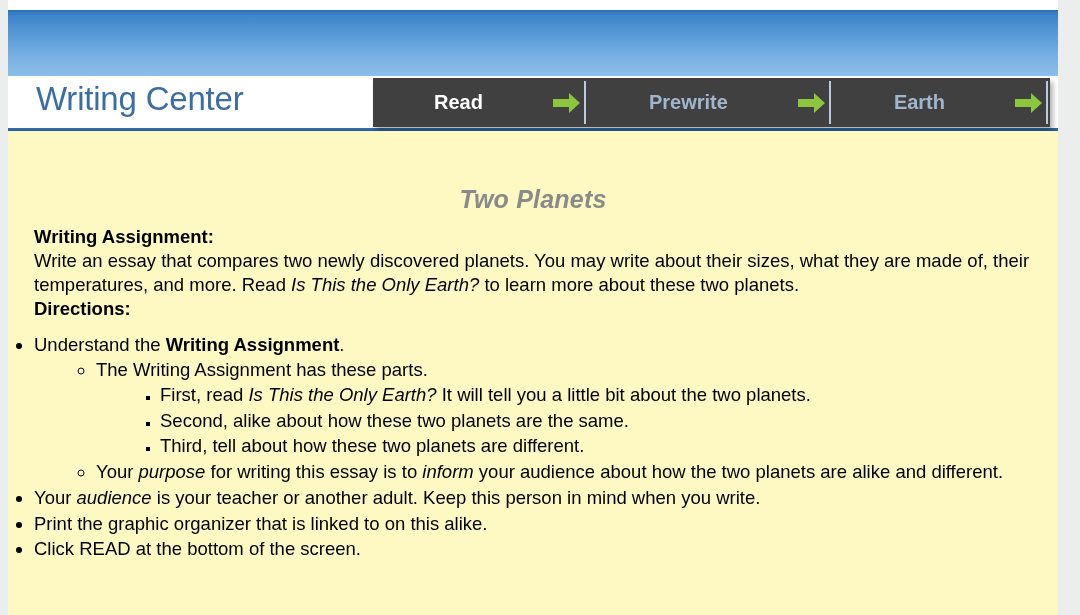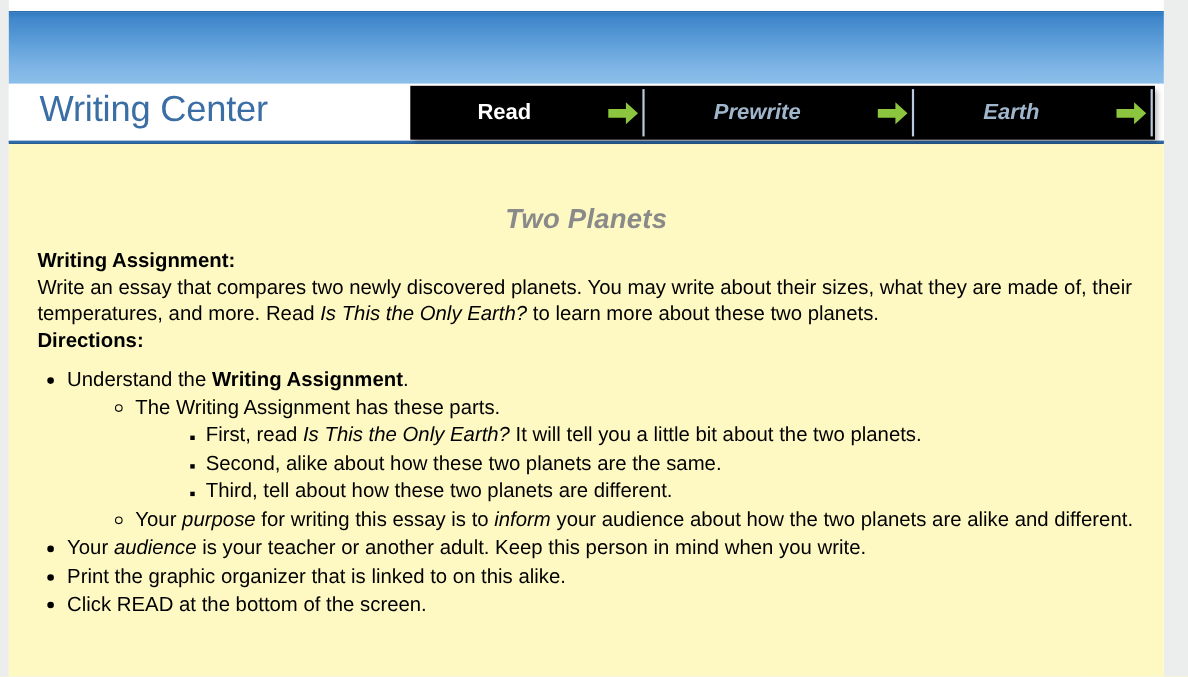--- a/index.html
+++ b/index.html
@@ -79,21 +79,21 @@
     background: #2f6ba8;
   }
 
   
   .tabbar {
     position: absolute;
     left: 373px;
     top: 78px;
     width: 677px;
     height: 49px;
-    background: #000000;
+    background: #404040;
     display: flex;
     align-items: stretch;
     box-shadow: 3px 4px 5px rgba(0,0,0,0.30);
     box-sizing: border-box;
   }
 
   .tab {
     display: flex;
     align-items: center;
     justify-content: center;
@@ -101,21 +101,20 @@
     font-size: 20px;
     white-space: nowrap;
     padding: 0 6px;
   }
   .tab.active {
     font-weight: bold;
     font-style: normal;
     color: #ffffff;
   }
   .tab.inactive {
-    font-style: italic;
     font-weight: bold;
     color: #9fb6cc;
   }
 
   .sep {
     position: relative;
     flex: 0 0 44px;
     display: flex;
     align-items: center;
     justify-content: center;
@@ -171,21 +170,21 @@
     margin: 0;
   }
 
   .directions-label {
     font-weight: bold;
     margin: 0;
   }
 
   ul.lvl1 {
     margin: 12px 0 0 0;
-    padding-left: 53px;
+    padding-left: 26px;
     list-style-type: disc;
   }
   ul.lvl2 {
     margin: 0;
     padding-left: 62px;
     list-style-type: circle;
   }
   ul.lvl3 {
     margin: 0;
     padding-left: 64px;

